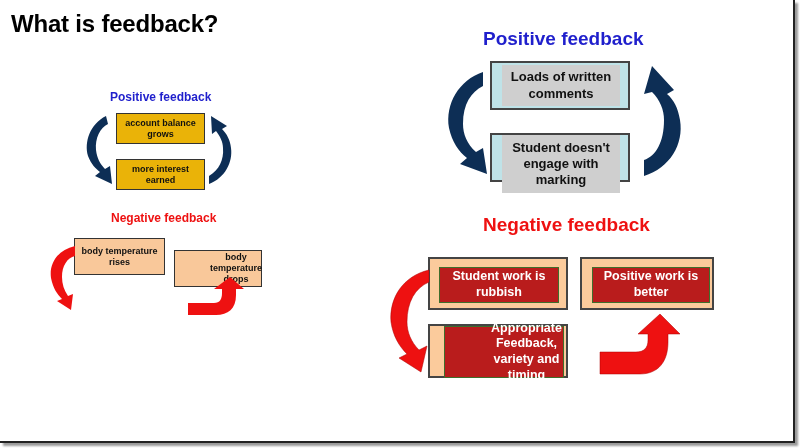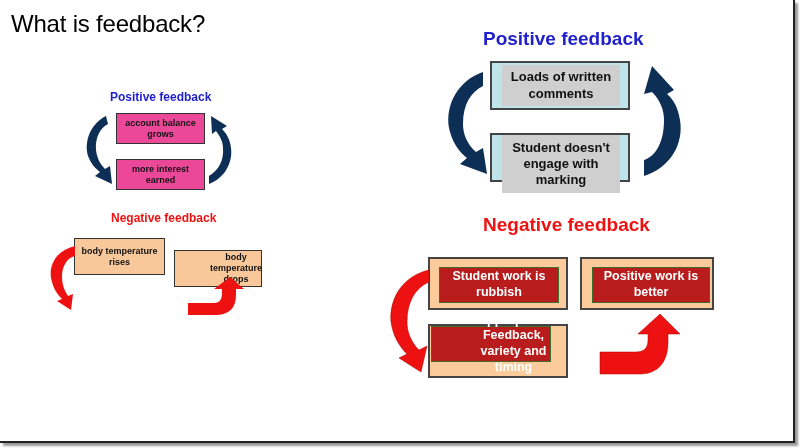--- a/index.html
+++ b/index.html
@@ -1,23 +1,23 @@
 <!DOCTYPE html>
 <html><head>
 <meta charset="utf-8">
 <style>
   html, body { margin: 0; padding: 0; background: #ffffff; }
   body { width: 800px; height: 448px; position: relative; overflow: hidden; font-family: "Liberation Sans", sans-serif; }
   .slide { position: absolute; left: 0; top: 0; width: 795px; height: 443px; background: #fff; border-right: 2px solid #222; border-bottom: 2px solid #222; box-shadow: 3px 3px 2px #9a9a9a; box-sizing: border-box; }
-  .title { position: absolute; left: 11px; top: 10px; font-size: 24px; font-weight: normal; color: #000; letter-spacing: -0.2px; }
+  .title { position: absolute; left: 11px; top: 10px; font-size: 24px; font-weight: bold; color: #000; letter-spacing: -0.2px; }
   .hdr { position: absolute; font-weight: bold; text-align: center; white-space: nowrap; }
   .blue { color: #1f1fcc; }
   .red { color: #ee1111; }
   .box { position: absolute; box-sizing: border-box; border: 1px solid #333; display: flex; align-items: center; justify-content: center; text-align: center; font-weight: bold; line-height: 1.2; }
-  .sbox-blue { background: #ec4899; color: #111; font-size: 9px; }
+  .sbox-blue { background: #eab308; color: #111; font-size: 9px; }
   .sbox-tan { background: #f9c89a; color: #111; font-size: 9px; }
   .lbox-outer-blue { background: #bfe3e8; border: 2px solid #444; }
   .lbox-inner-grey { position: absolute; background: #cfcfcf; display: flex; align-items: center; justify-content: center; text-align: center; font-weight: bold; color: #111; font-size: 13px; line-height: 1.25; }
   .lbox-outer-tan { background: #fbcb9c; border: 2px solid #444; }
   .lbox-inner-green { position: absolute; background: #b91c1c; border: 1px solid #3f6e2c; display: flex; align-items: center; justify-content: center; text-align: center; font-weight: bold; color: #fff; font-size: 12.5px; line-height: 1.25; box-sizing: border-box; }
   svg.arrow { position: absolute; overflow: visible; }
 </style>
 </head>
 <body>
 
@@ -67,21 +67,21 @@
   <svg class="arrow" style="left:640px; top:64px;" width="46" height="114">
     <path d="M4,112 C30,104 44,80 40,56 C38,44 34,36 27,30 L34,26 L12,2 L4,30 L12,28 C20,36 24,46 24,56 C24,78 16,92 4,96 Z" fill="#0d2e55"></path>
   </svg>
 
   <div class="hdr red" style="left:483px; top:214px; font-size:19px;">Negative feedback</div>
 
   <div class="box lbox-outer-tan" style="left:428px; top:257px; width:140px; height:53px;">
     <div class="lbox-inner-green" style="left:9px; top:8px; width:120px; height:36px;">Student work is rubbish</div>
   </div>
   <div class="box lbox-outer-tan" style="left:428px; top:324px; width:140px; height:54px;">
-    <div class="lbox-inner-green" style="left:1px; top:0px; width:120px; height:36px;padding-left:45px;">Appropriate Feedback, variety and timing</div>
+    <div class="lbox-inner-green" style="left:14px; top:0px; width:120px; height:52px;padding-left:45px;">Appropriate Feedback, variety and timing</div>
   </div>
   <div class="box lbox-outer-tan" style="left:580px; top:257px; width:134px; height:53px;">
     <div class="lbox-inner-green" style="left:10px; top:8px; width:118px; height:36px;">Positive work is better</div>
   </div>
 
   <svg class="arrow" style="left:385px; top:268px;" width="46" height="106">
     <path d="M44,2 C18,8 4,30 6,54 C8,68 14,78 22,86 L14,90 L36,104 L42,78 L34,82 C26,74 22,64 22,54 C22,34 30,20 44,14 Z" fill="#ee1111" stroke="#aa0000" stroke-width="0.5"></path>
   </svg>
 
   <svg class="arrow" style="left:598px; top:312px;" width="84" height="64">

